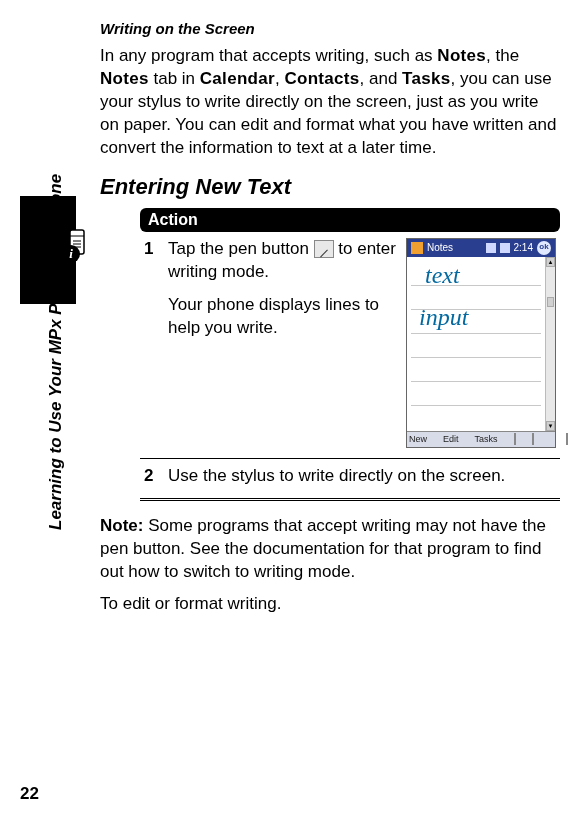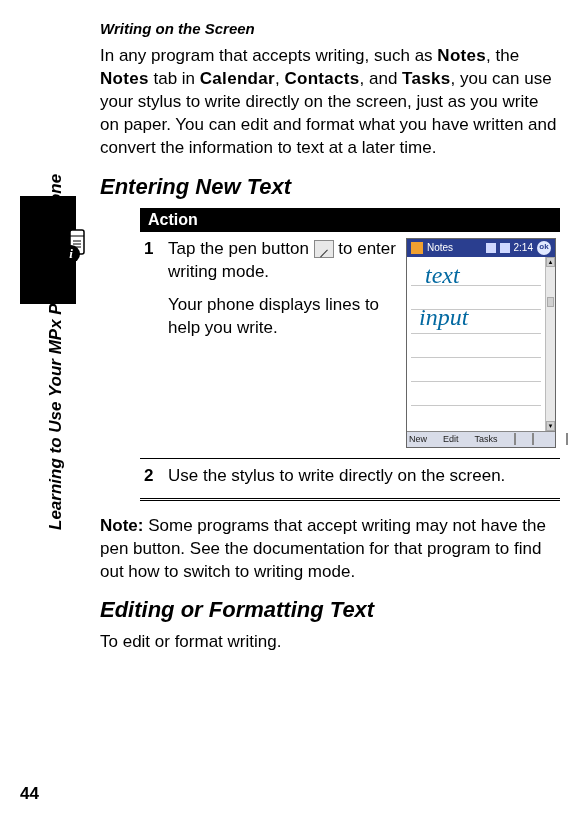--- a/index.html
+++ b/index.html
@@ -76,20 +76,21 @@
   .action-table {
     margin-left: 40px;
     width: 420px;
   }
   .action-head {
     background: #000;
     color: #fff;
     font-weight: bold;
     font-size: 16px;
     padding: 3px 8px;
+    border-radius: 6px;
   }
   .action-row {
     display: flex;
     border-bottom: 1px solid #000;
     padding: 6px 4px 10px 4px;
     font-size: 17px;
     line-height: 1.35;
   }
   .action-row.last { border-bottom: 3px double #000; }
   .step-num {
@@ -283,19 +284,18 @@
     <div class="action-row last">
       <div class="step-num">2</div>
       <div class="step-body">Use the stylus to write directly on the screen.</div>
     </div>
   </div>
 
   <p class="para" style="margin-top:14px">
     <span class="bold">Note:</span><span> Some programs that accept writing may not have the pen button. See the documentation for that program to find out how to switch to writing mode.</span>
   </p>
 
-  <div class="h-sub">Editing or Formatting Text</div>
 
   <p class="para">To edit or format writing.</p>
 
 </div>
 
-<div class="page-num">44</div>
+<div class="page-num">22</div>
 
 </body></html>

